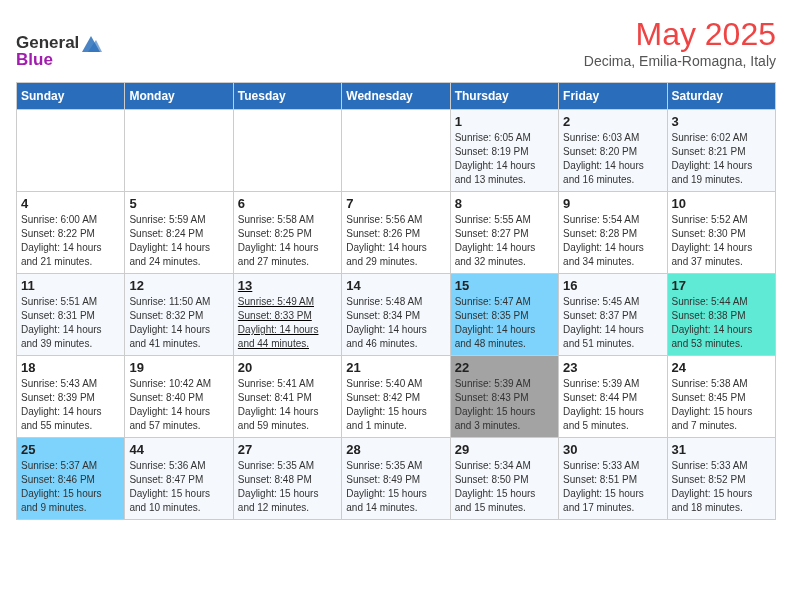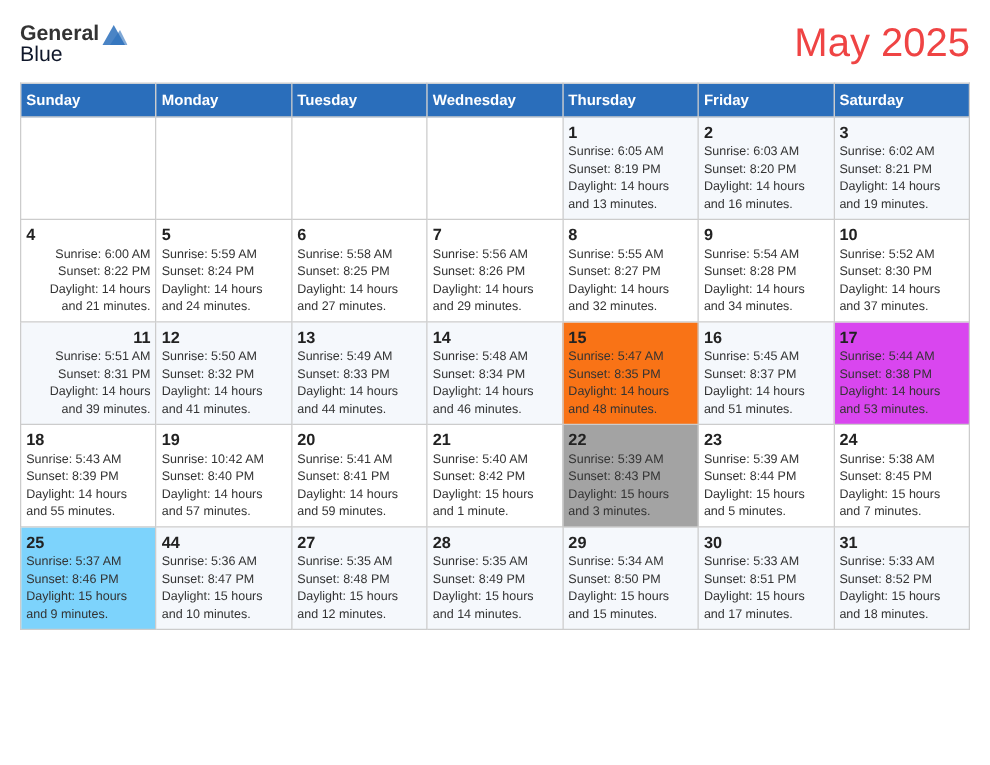--- a/index.html
+++ b/index.html
@@ -12,20 +12,21 @@
     }
     .header {
       display: flex;
       justify-content: space-between;
       align-items: flex-start;
       margin-bottom: 12px;
     }
     .logo {
       display: flex;
       align-items: center;
+      margin-top: 16px;
     }
     .title-block {
       text-align: right;
     }
     .month-year {
       font-size: 32px;
       color: #ef4444;
       font-weight: normal;
     }
     .location {
@@ -79,25 +80,26 @@
 <div class="header">
   <div class="logo">
     <div>
       <div style="display:flex;align-items:center;">
         <span style="font-size:17px;font-weight:bold;color:#333;">General</span>
         <svg width="22" height="22" viewBox="0 0 22 22" style="margin-left:1px;margin-right:2px;">
           <polygon points="2,20 11,4 20,20" fill="#2a6ebb" opacity="0.85"></polygon>
           <polygon points="8,20 16,8 22,20" fill="#2a6ebb" opacity="0.6"></polygon>
         </svg>
       </div>
-      <span style="font-size:17px;font-weight:normal;color:#0f172a;display:block;margin-top:-4px;">Blue</span>
+      <span style="font-size:17px;font-weight:bold;color:#a21caf;display:block;margin-top:-4px;">Blue</span>
     </div>
   </div>
   <div class="title-block">
     <div class="month-year">May 2025</div>
+    <div class="location">Decima, Emilia-Romagna, Italy</div>
   </div>
 </div>
 
 <table class="calendar">
   <thead>
     <tr>
     <th>Sunday</th>
         <th>Monday</th>
         <th>Tuesday</th>
         <th>Wednesday</th>
@@ -130,21 +132,21 @@
           <span class="day-num">3</span>
           <div class="day-info" style="white-space: pre-line;">Sunrise: 6:02 AM
 Sunset: 8:21 PM
 Daylight: 14 hours
 and 19 minutes.</div>
         </td>
       </tr>
       <tr>
         <td style="background: rgb(255, 255, 255);">
           <span class="day-num">4</span>
-          <div class="day-info" style="white-space: pre-line; text-align: right;">Sunrise: 6:00 AM
+          <div class="day-info" style="white-space: pre-line;">Sunrise: 6:00 AM
 Sunset: 8:22 PM
 Daylight: 14 hours
 and 21 minutes.</div>
         </td>
         <td style="background: rgb(255, 255, 255);">
           <span class="day-num">5</span>
           <div class="day-info" style="white-space: pre-line;">Sunrise: 5:59 AM
 Sunset: 8:24 PM
 Daylight: 14 hours
 and 24 minutes.</div>
@@ -179,63 +181,63 @@
         </td>
         <td style="background: rgb(255, 255, 255);">
           <span class="day-num">10</span>
           <div class="day-info" style="white-space: pre-line;">Sunrise: 5:52 AM
 Sunset: 8:30 PM
 Daylight: 14 hours
 and 37 minutes.</div>
         </td>
       </tr>
       <tr>
-        <td style="background: rgb(245, 248, 252); text-align: right;">
+        <td style="background: rgb(245, 248, 252);">
           <span class="day-num">11</span>
           <div class="day-info" style="white-space: pre-line;">Sunrise: 5:51 AM
 Sunset: 8:31 PM
 Daylight: 14 hours
 and 39 minutes.</div>
         </td>
         <td style="background: rgb(245, 248, 252);">
           <span class="day-num">12</span>
-          <div class="day-info" style="white-space: pre-line;">Sunrise: 5:50 AM
+          <div class="day-info" style="white-space: pre-line;">Sunrise: 11:50 AM
 Sunset: 8:32 PM
 Daylight: 14 hours
 and 41 minutes.</div>
         </td>
-        <td style="background: rgb(245, 248, 252);">
+        <td style="background: rgb(245, 248, 252); text-decoration: underline;">
           <span class="day-num">13</span>
           <div class="day-info" style="white-space: pre-line;">Sunrise: 5:49 AM
 Sunset: 8:33 PM
 Daylight: 14 hours
 and 44 minutes.</div>
         </td>
         <td style="background: rgb(245, 248, 252);">
           <span class="day-num">14</span>
           <div class="day-info" style="white-space: pre-line;">Sunrise: 5:48 AM
 Sunset: 8:34 PM
 Daylight: 14 hours
 and 46 minutes.</div>
         </td>
-        <td style="background: #f97316;">
+        <td style="background: #7dd3fc;">
           <span class="day-num">15</span>
           <div class="day-info" style="white-space: pre-line;">Sunrise: 5:47 AM
 Sunset: 8:35 PM
 Daylight: 14 hours
 and 48 minutes.</div>
         </td>
         <td style="background: rgb(245, 248, 252);">
           <span class="day-num">16</span>
           <div class="day-info" style="white-space: pre-line;">Sunrise: 5:45 AM
 Sunset: 8:37 PM
 Daylight: 14 hours
 and 51 minutes.</div>
         </td>
-        <td style="background: #d946ef;">
+        <td style="background: #5eead4;">
           <span class="day-num">17</span>
           <div class="day-info" style="white-space: pre-line;">Sunrise: 5:44 AM
 Sunset: 8:38 PM
 Daylight: 14 hours
 and 53 minutes.</div>
         </td>
       </tr>
       <tr>
         <td style="background: rgb(255, 255, 255);">
           <span class="day-num">18</span>

